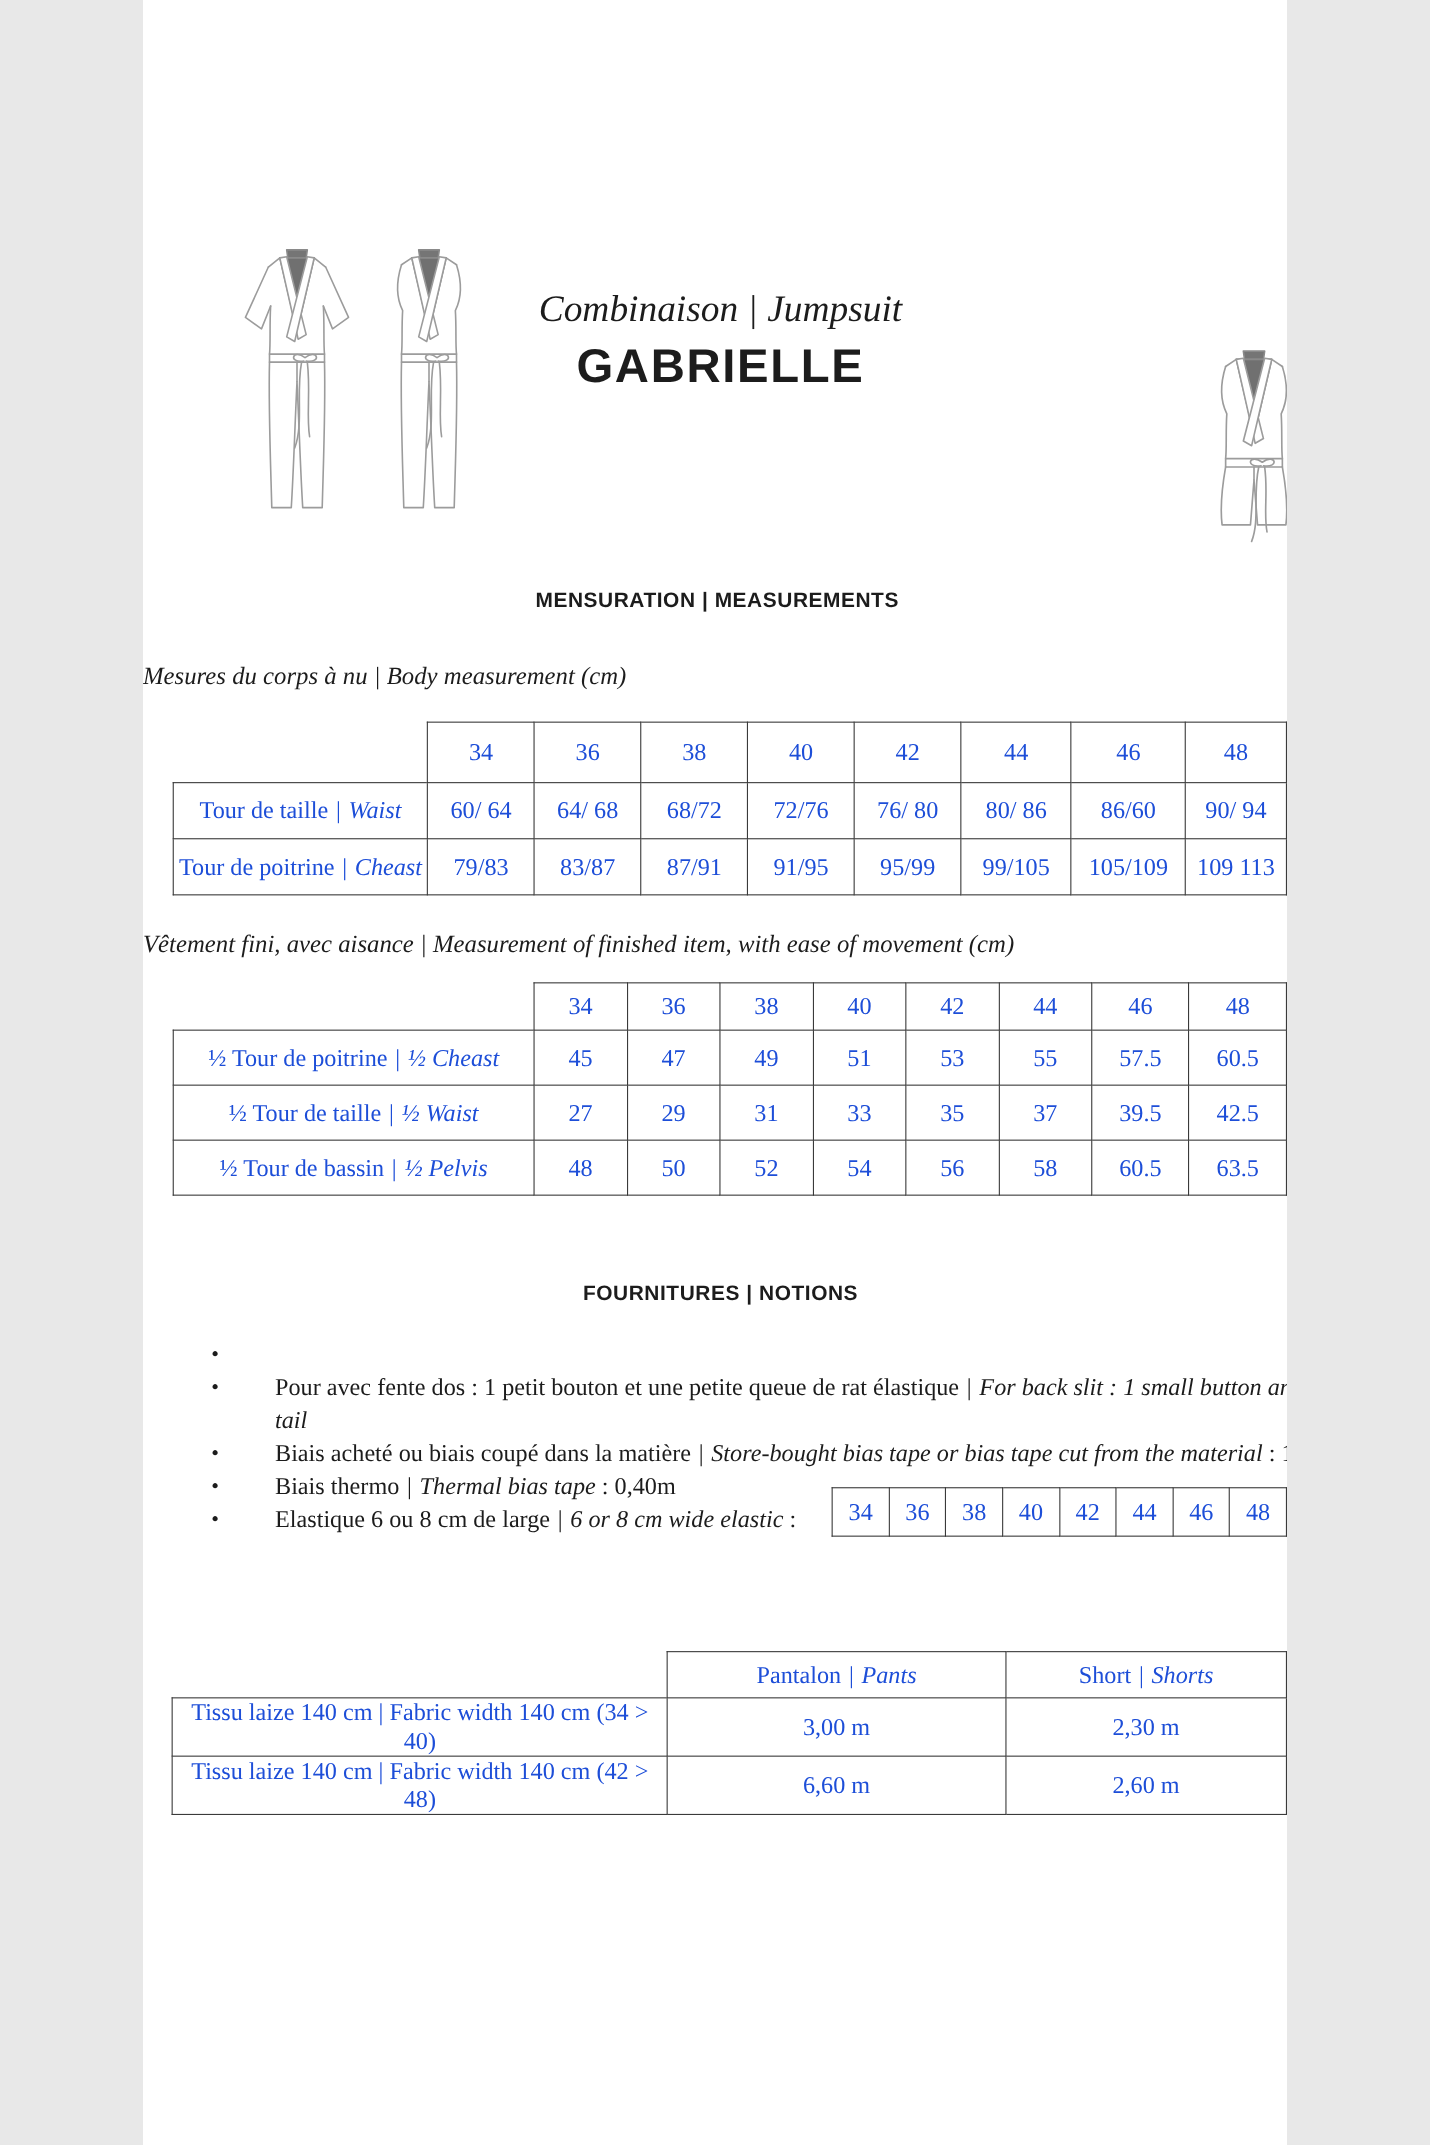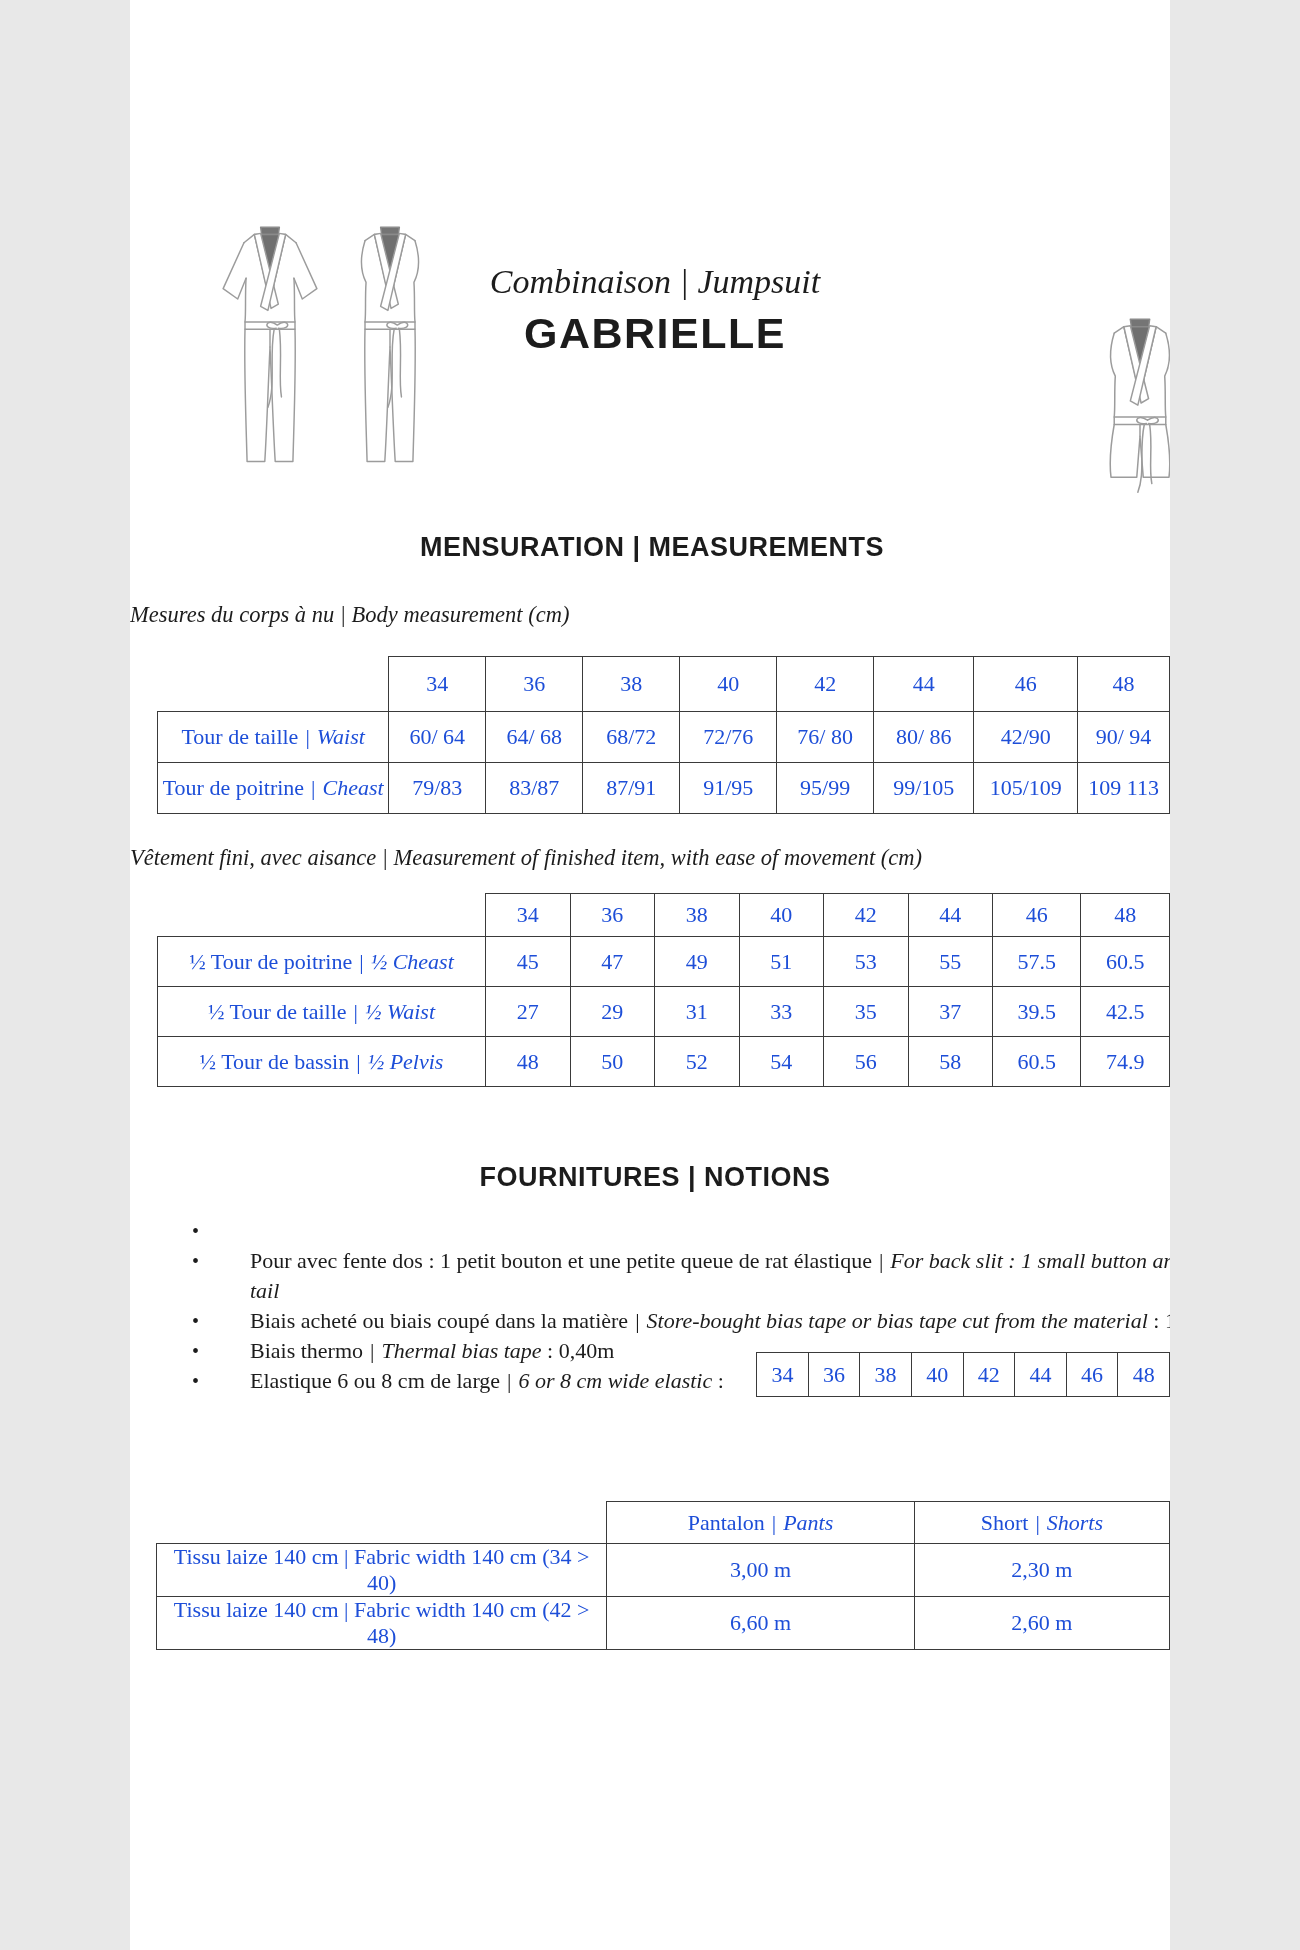--- a/index.html
+++ b/index.html
@@ -7,21 +7,21 @@
         font-family:"Liberation Serif",serif;color:#1c1c1c;overflow:hidden;}
 
   
   .title-block{position:absolute;left:330px;top:262px;width:390px;text-align:center;}
   .title-sub{font-size:34px;font-style:italic;line-height:40px;}
   .title-name{font-family:"Liberation Sans",sans-serif;font-weight:700;font-size:43px;
               letter-spacing:1.5px;line-height:50px;margin-top:6px;}
 
   
   .heading{position:absolute;margin:0;font-family:"Liberation Sans",sans-serif;font-weight:700;
-           font-size:27px;letter-spacing:.5px;text-align:center;line-height:38px;}
+           font-size:19px;letter-spacing:.5px;text-align:center;line-height:38px;}
   #mensuration-heading{left:0;width:1044px;top:528px;}
   #fournitures-heading{left:0;width:1050px;top:1158px;}
   .caption{position:absolute;font-size:22.5px;font-style:italic;text-align:left;line-height:30px;}
   #caption-body{left:0;width:1044px;top:600px;}
   #caption-finished{left:0;width:1064px;top:843px;}
 
   
   .tbl{position:absolute;border-collapse:collapse;table-layout:fixed;font-size:22px;color:#1d4ed8;}
   .tbl td{border:1.6px solid #3a3a3a;text-align:center;vertical-align:middle;padding:0;overflow:hidden;}
   .tbl td.ghost{border:none;}
@@ -154,21 +154,21 @@
       <td>48</td>
     </tr>
     <tr>
       <td><span>Tour de taille</span><span class="pipe">|</span><span class="en">Waist</span></td>
       <td>60/ 64</td>
       <td>64/ 68</td>
       <td>68/72</td>
       <td>72/76</td>
       <td>76/ 80</td>
       <td>80/ 86</td>
-      <td>42/90</td>
+      <td>86/60</td>
       <td>90/ 94</td>
     </tr>
     <tr>
       <td><span>Tour de poitrine</span><span class="pipe">|</span><span class="en">Cheast</span></td>
       <td>79/83</td>
       <td>83/87</td>
       <td>87/91</td>
       <td>91/95</td>
       <td>95/99</td>
       <td>99/105</td>
@@ -221,21 +221,21 @@
     </tr>
     <tr>
       <td><span>½ Tour de bassin</span><span class="pipe">|</span><span class="en">½ Pelvis</span></td>
       <td>48</td>
       <td>50</td>
       <td>52</td>
       <td>54</td>
       <td>56</td>
       <td>58</td>
       <td>60.5</td>
-      <td>74.9</td>
+      <td>63.5</td>
     </tr>
   </tbody>
     </table>
 
   <h2 class="heading" id="fournitures-heading">FOURNITURES | NOTIONS</h2>
 
   <div class="bullets">
     <div class="bullet oneline">
       <span class="mark">•</span>
     </div>

